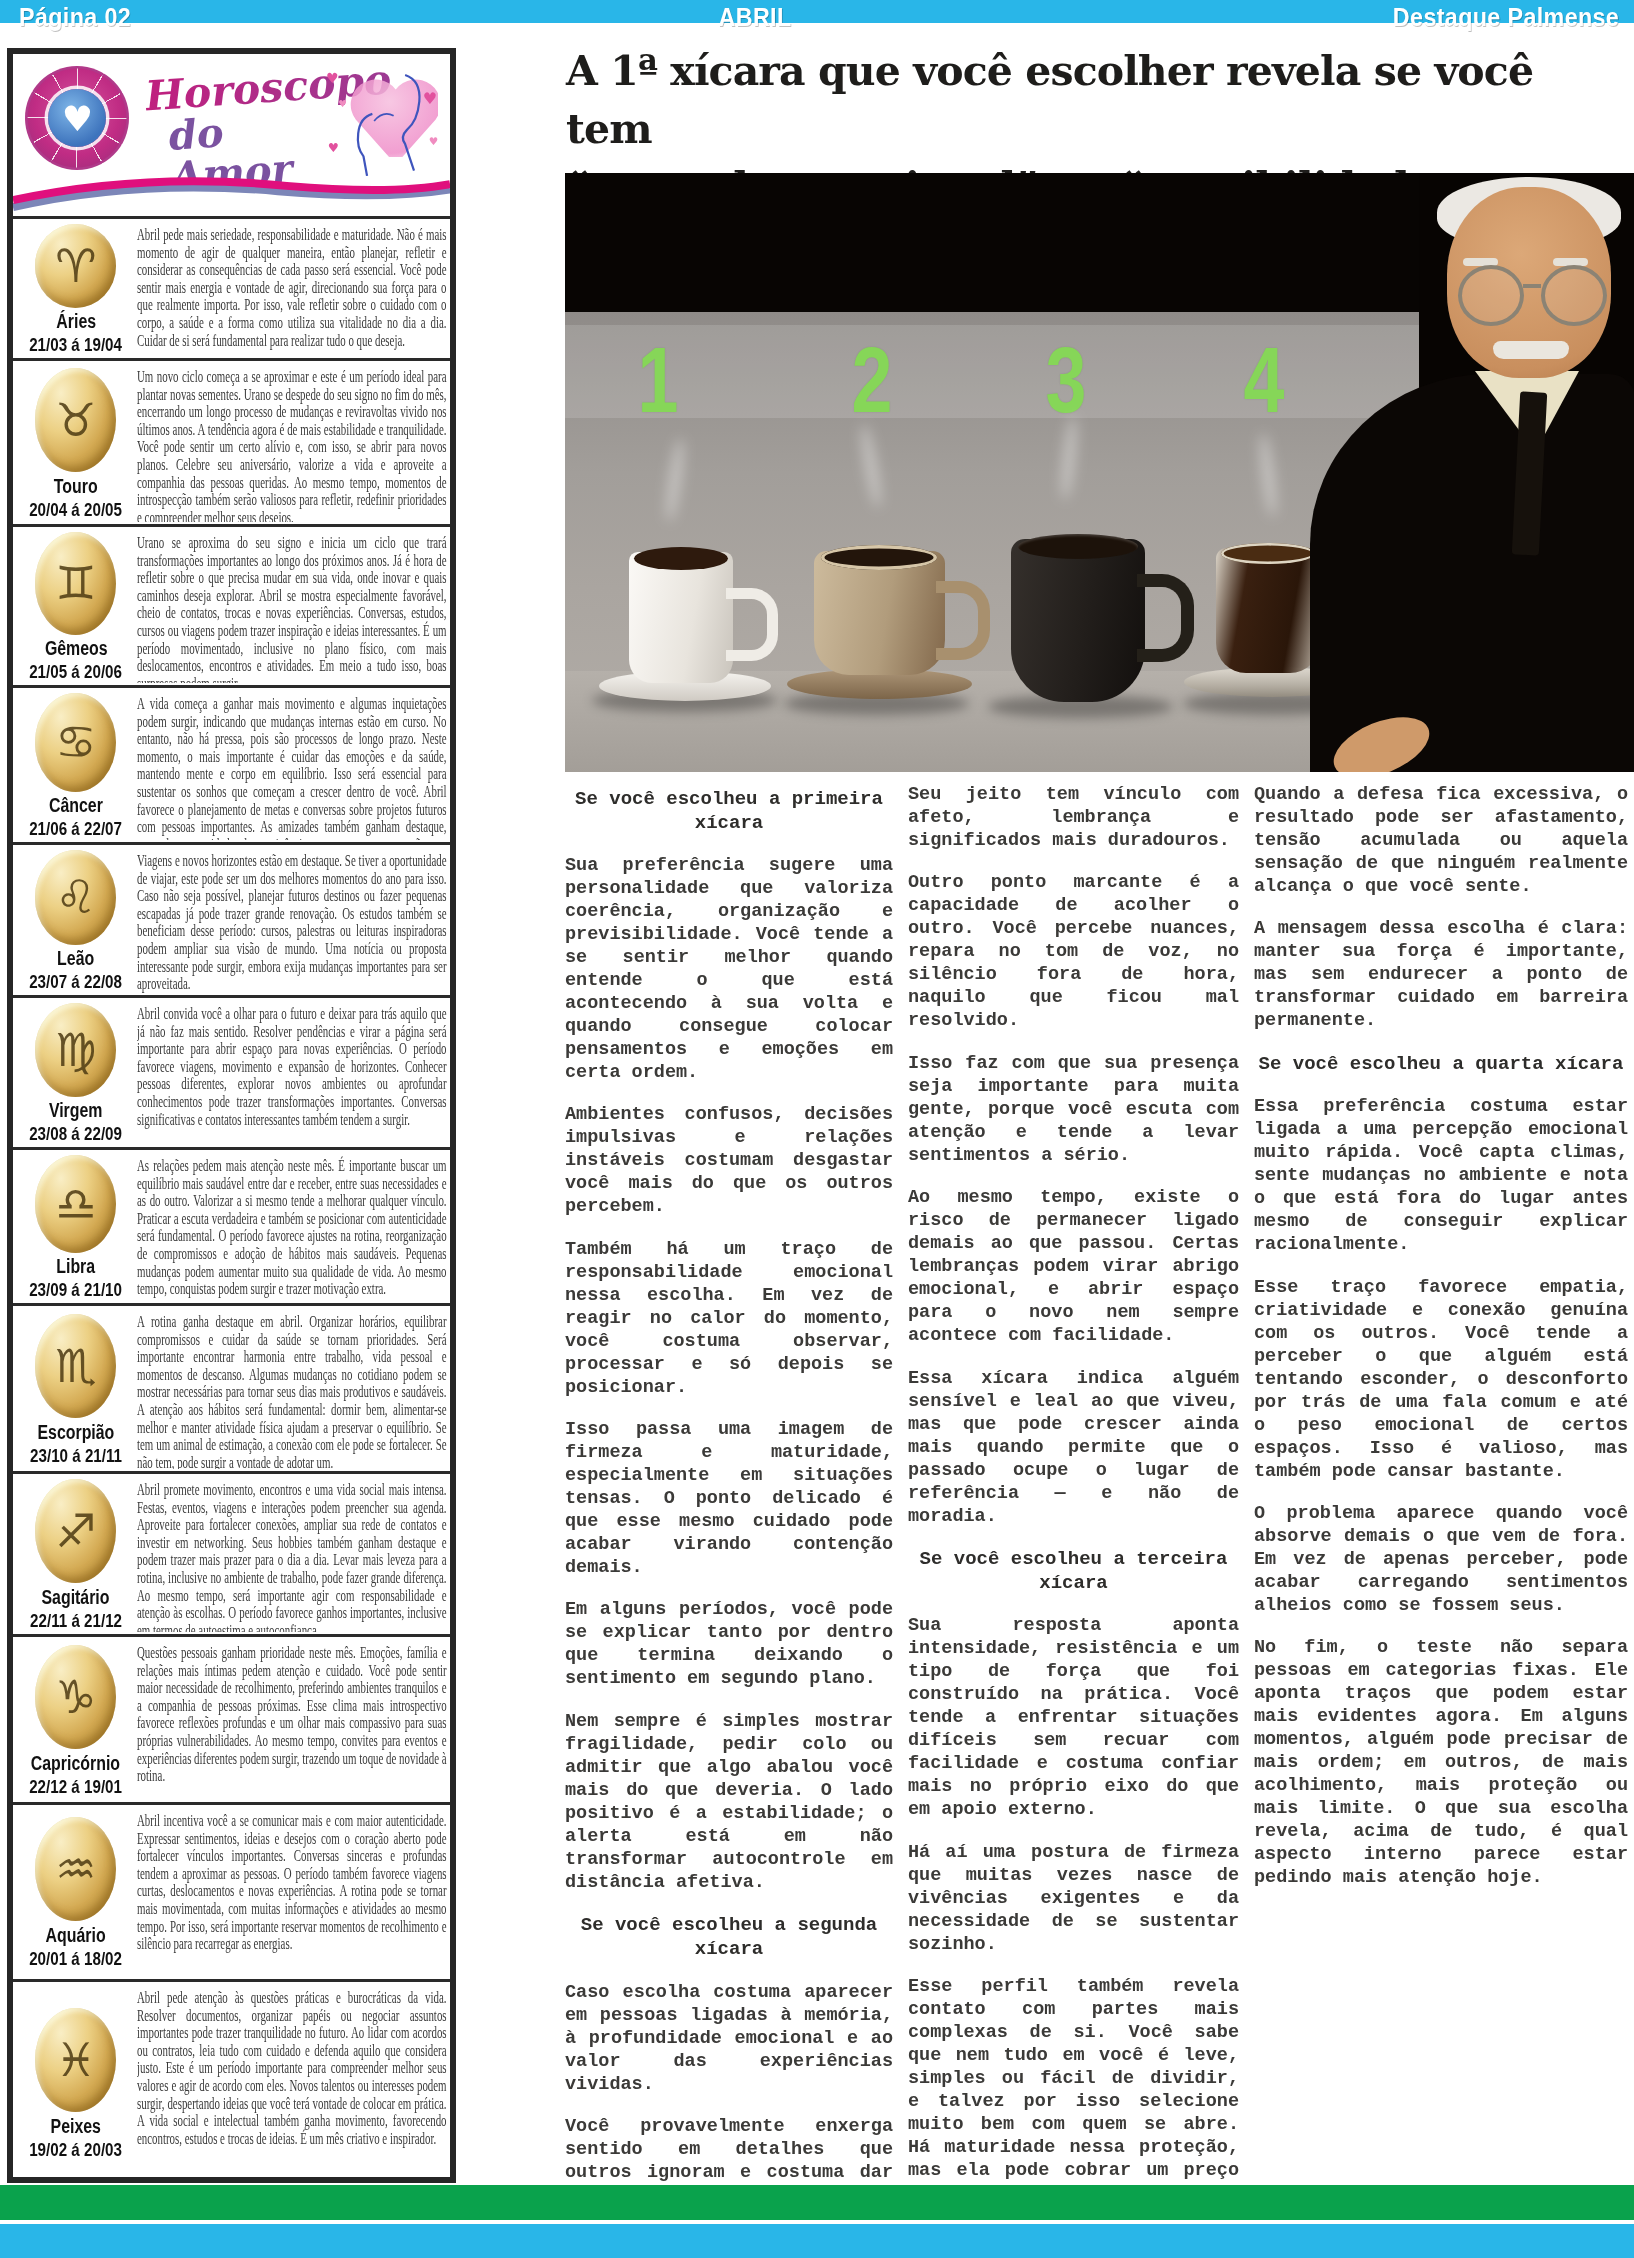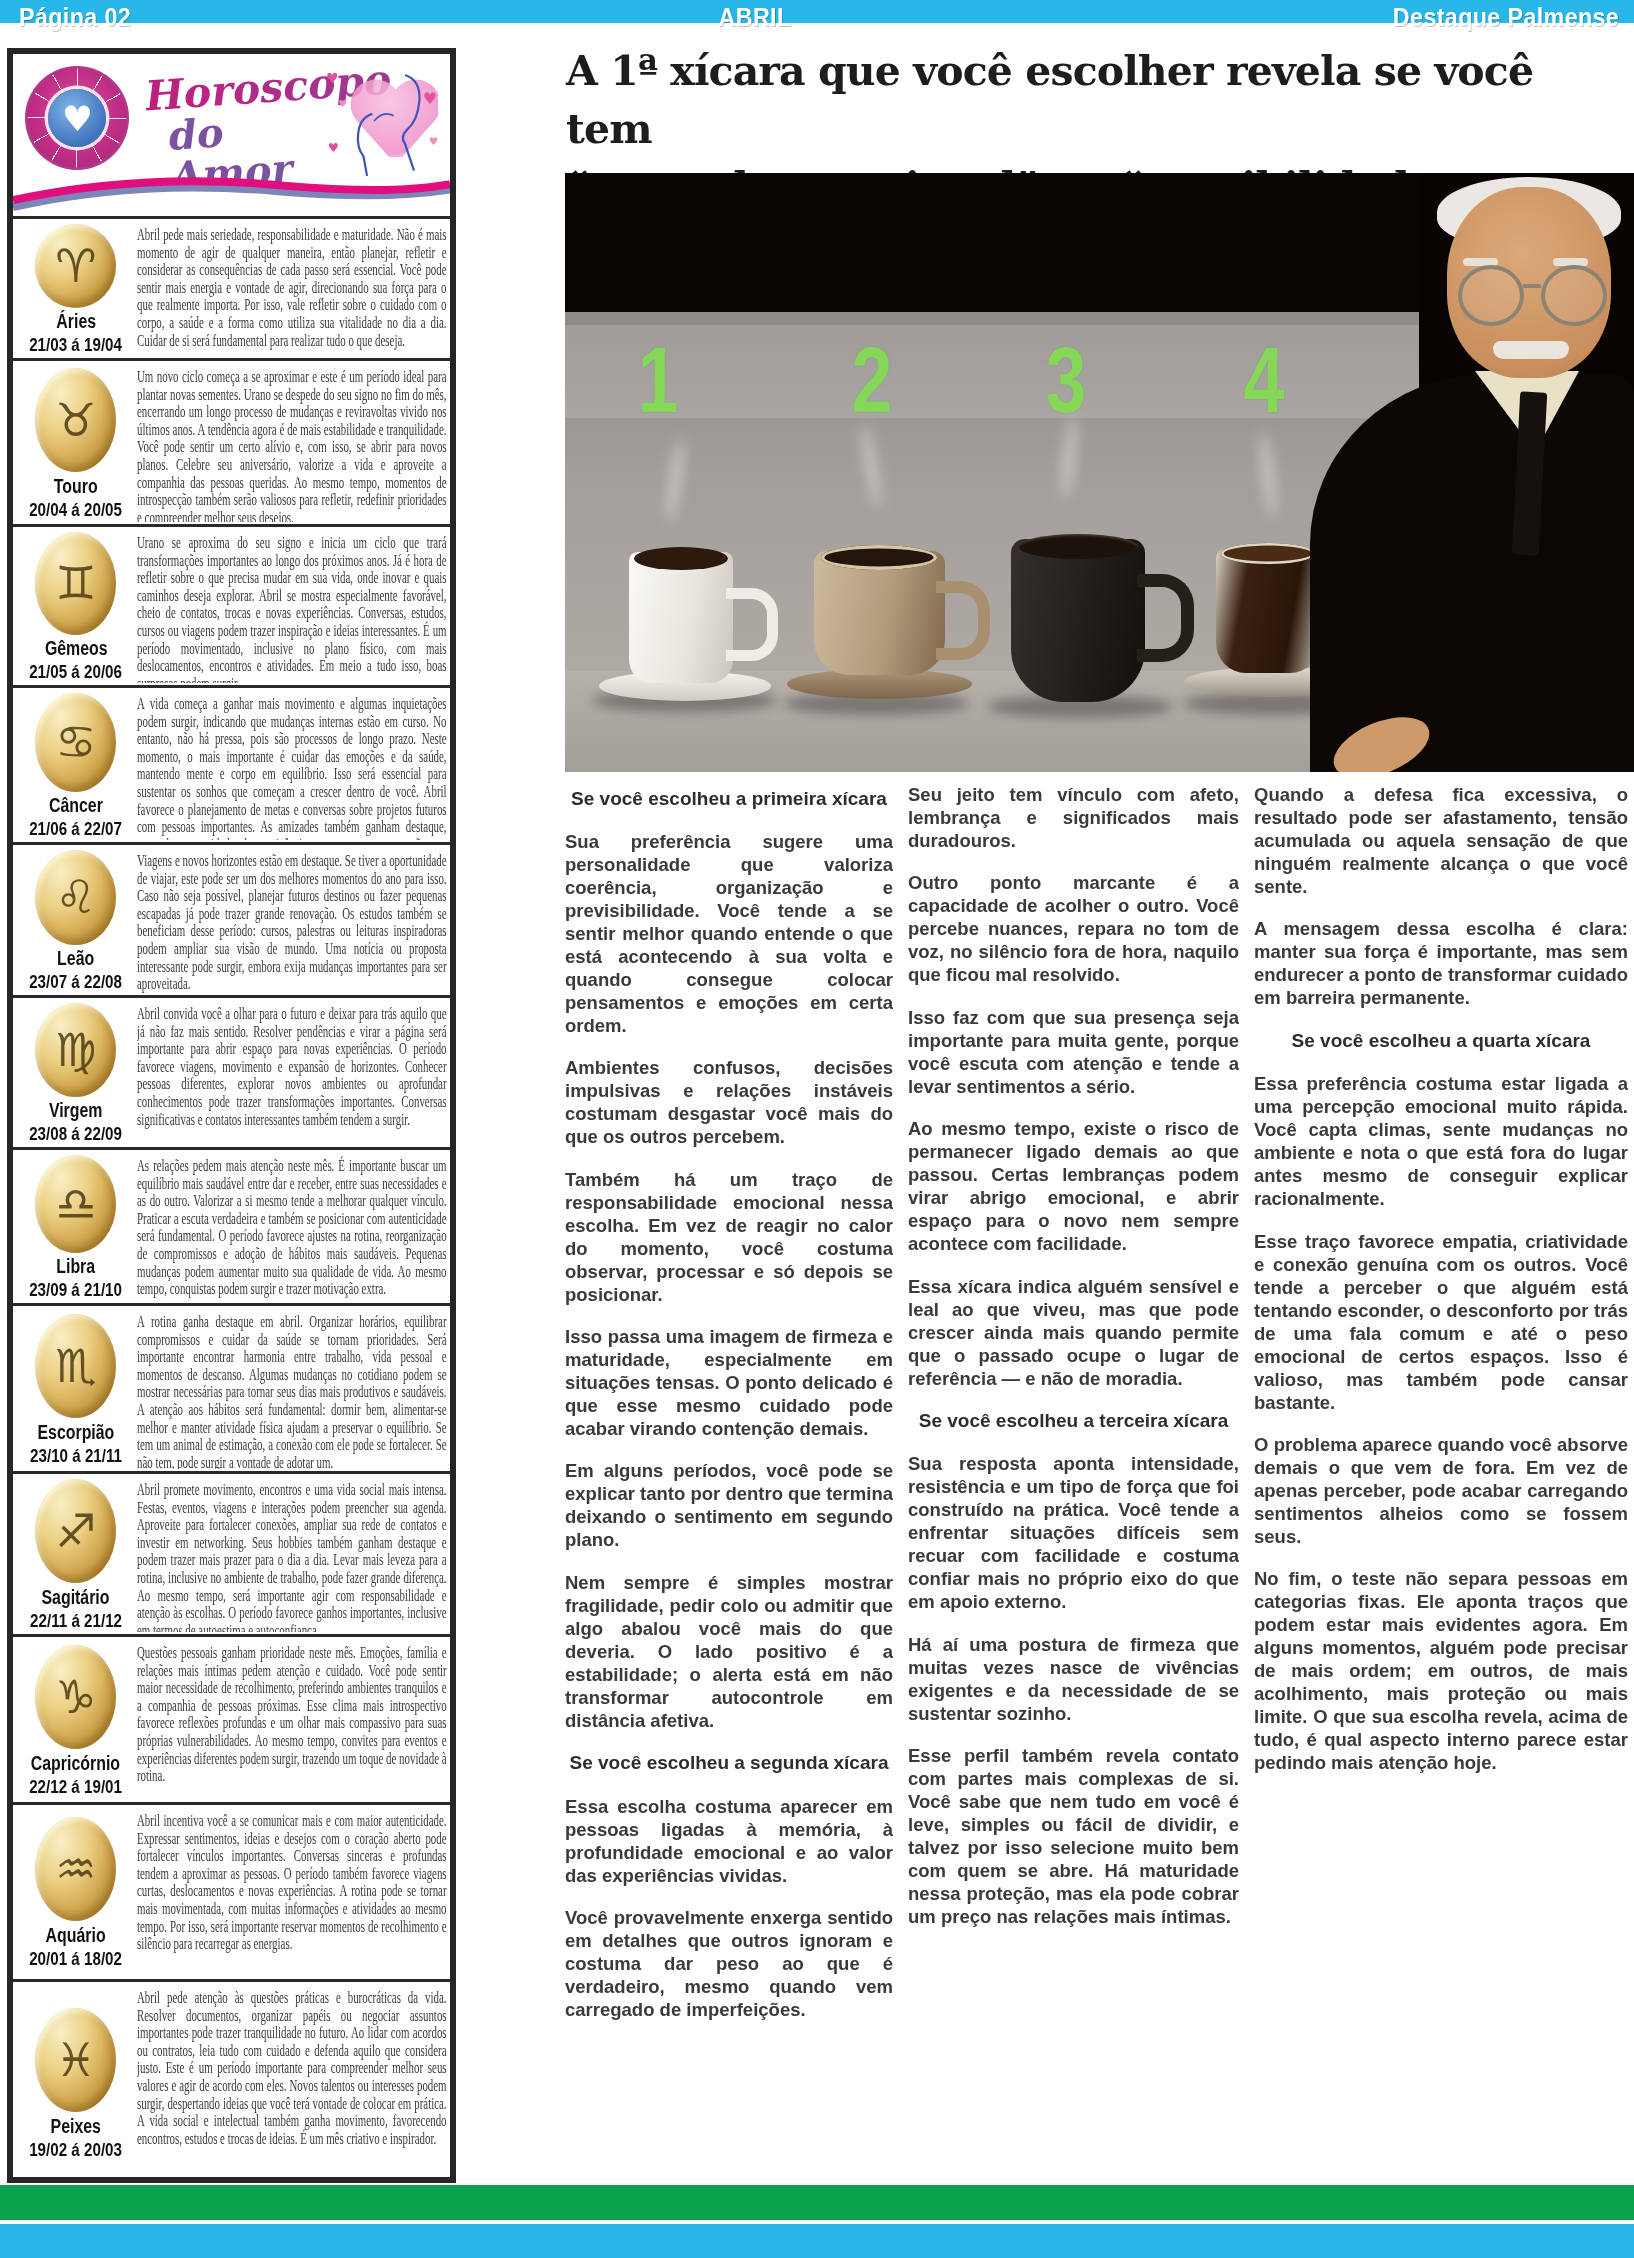--- a/index.html
+++ b/index.html
@@ -91,21 +91,21 @@
   .man-brow{position:absolute;top:85px;width:35px;height:8px;background:#e5e1d8;border-radius:4.4px;}
   .man-lens{position:absolute;top:92px;width:58px;height:53px;border:4.4px solid #8b8374;border-radius:50%;
         background:rgba(235,230,220,.12);}
   .man-bridge{position:absolute;left:958px;top:111px;width:17.6px;height:4.4px;background:#8b8374;}
   .man-stache{position:absolute;left:928px;top:168px;width:76px;height:17.6px;background:#eae6de;border-radius:8.8px 8.8px 12.4px 12.4px;}
   .man-hand{position:absolute;left:766px;top:549px;width:101px;height:51px;background:#cf9a6a;
         border-radius:50%;transform:rotate(-22deg);}
 
   
   .cols{position:absolute;left:565px;top:783px;width:1063px;height:1399px;display:flex;gap:15px;}
-  .col{overflow:hidden;font-family:Liberation Sans, sans-serif;font-weight:bold;color:#3b3a38;
+  .col{overflow:hidden;font-family:Liberation Mono, monospace;font-weight:bold;color:#3b3a38;
        font-size:18.5px;line-height:23px;}
   .col-1{width:328px;} .col-2{width:331px;} .col-3{width:374px;}
   .col p{margin:0 0 19.4px 0;text-align:justify;}
   .col h3{margin:3.5px 0 19.4px 0;font-size:19px;line-height:24px;text-align:center;color:#2e2d2b;}
 </style>
 </head>
 <body>
 
 <div id="page">
 
@@ -351,21 +351,21 @@
   <div class="cols">
     <div class="col col-1">
       <h3>Se você escolheu a primeira xícara</h3>
       <p>Sua preferência sugere uma personalidade que valoriza coerência, organização e previsibilidade. Você tende a se sentir melhor quando entende o que está acontecendo à sua volta e quando consegue colocar pensamentos e emoções em certa ordem.</p>
       <p>Ambientes confusos, decisões impulsivas e relações instáveis costumam desgastar você mais do que os outros percebem.</p>
       <p>Também há um traço de responsabilidade emocional nessa escolha. Em vez de reagir no calor do momento, você costuma observar, processar e só depois se posicionar.</p>
       <p>Isso passa uma imagem de firmeza e maturidade, especialmente em situações tensas. O ponto delicado é que esse mesmo cuidado pode acabar virando contenção demais.</p>
       <p>Em alguns períodos, você pode se explicar tanto por dentro que termina deixando o sentimento em segundo plano.</p>
       <p>Nem sempre é simples mostrar fragilidade, pedir colo ou admitir que algo abalou você mais do que deveria. O lado positivo é a estabilidade; o alerta está em não transformar autocontrole em distância afetiva.</p>
       <h3>Se você escolheu a segunda xícara</h3>
-      <p>Essa escolha costuma aparecer em pessoas ligadas à memória, à profundidade emocional e ao valor das experiências vividas.</p>
+      <p>Caso escolha costuma aparecer em pessoas ligadas à memória, à profundidade emocional e ao valor das experiências vividas.</p>
       <p>Você provavelmente enxerga sentido em detalhes que outros ignoram e costuma dar peso ao que é verdadeiro, mesmo quando vem carregado de imperfeições.</p>
     </div>
     <div class="col col-2">
       <p>Seu jeito tem vínculo com afeto, lembrança e significados mais duradouros.</p>
       <p>Outro ponto marcante é a capacidade de acolher o outro. Você percebe nuances, repara no tom de voz, no silêncio fora de hora, naquilo que ficou mal resolvido.</p>
       <p>Isso faz com que sua presença seja importante para muita gente, porque você escuta com atenção e tende a levar sentimentos a sério.</p>
       <p>Ao mesmo tempo, existe o risco de permanecer ligado demais ao que passou. Certas lembranças podem virar abrigo emocional, e abrir espaço para o novo nem sempre acontece com facilidade.</p>
       <p>Essa xícara indica alguém sensível e leal ao que viveu, mas que pode crescer ainda mais quando permite que o passado ocupe o lugar de referência — e não de moradia.</p>
       <h3>Se você escolheu a terceira xícara</h3>
       <p>Sua resposta aponta intensidade, resistência e um tipo de força que foi construído na prática. Você tende a enfrentar situações difíceis sem recuar com facilidade e costuma confiar mais no próprio eixo do que em apoio externo.</p>

